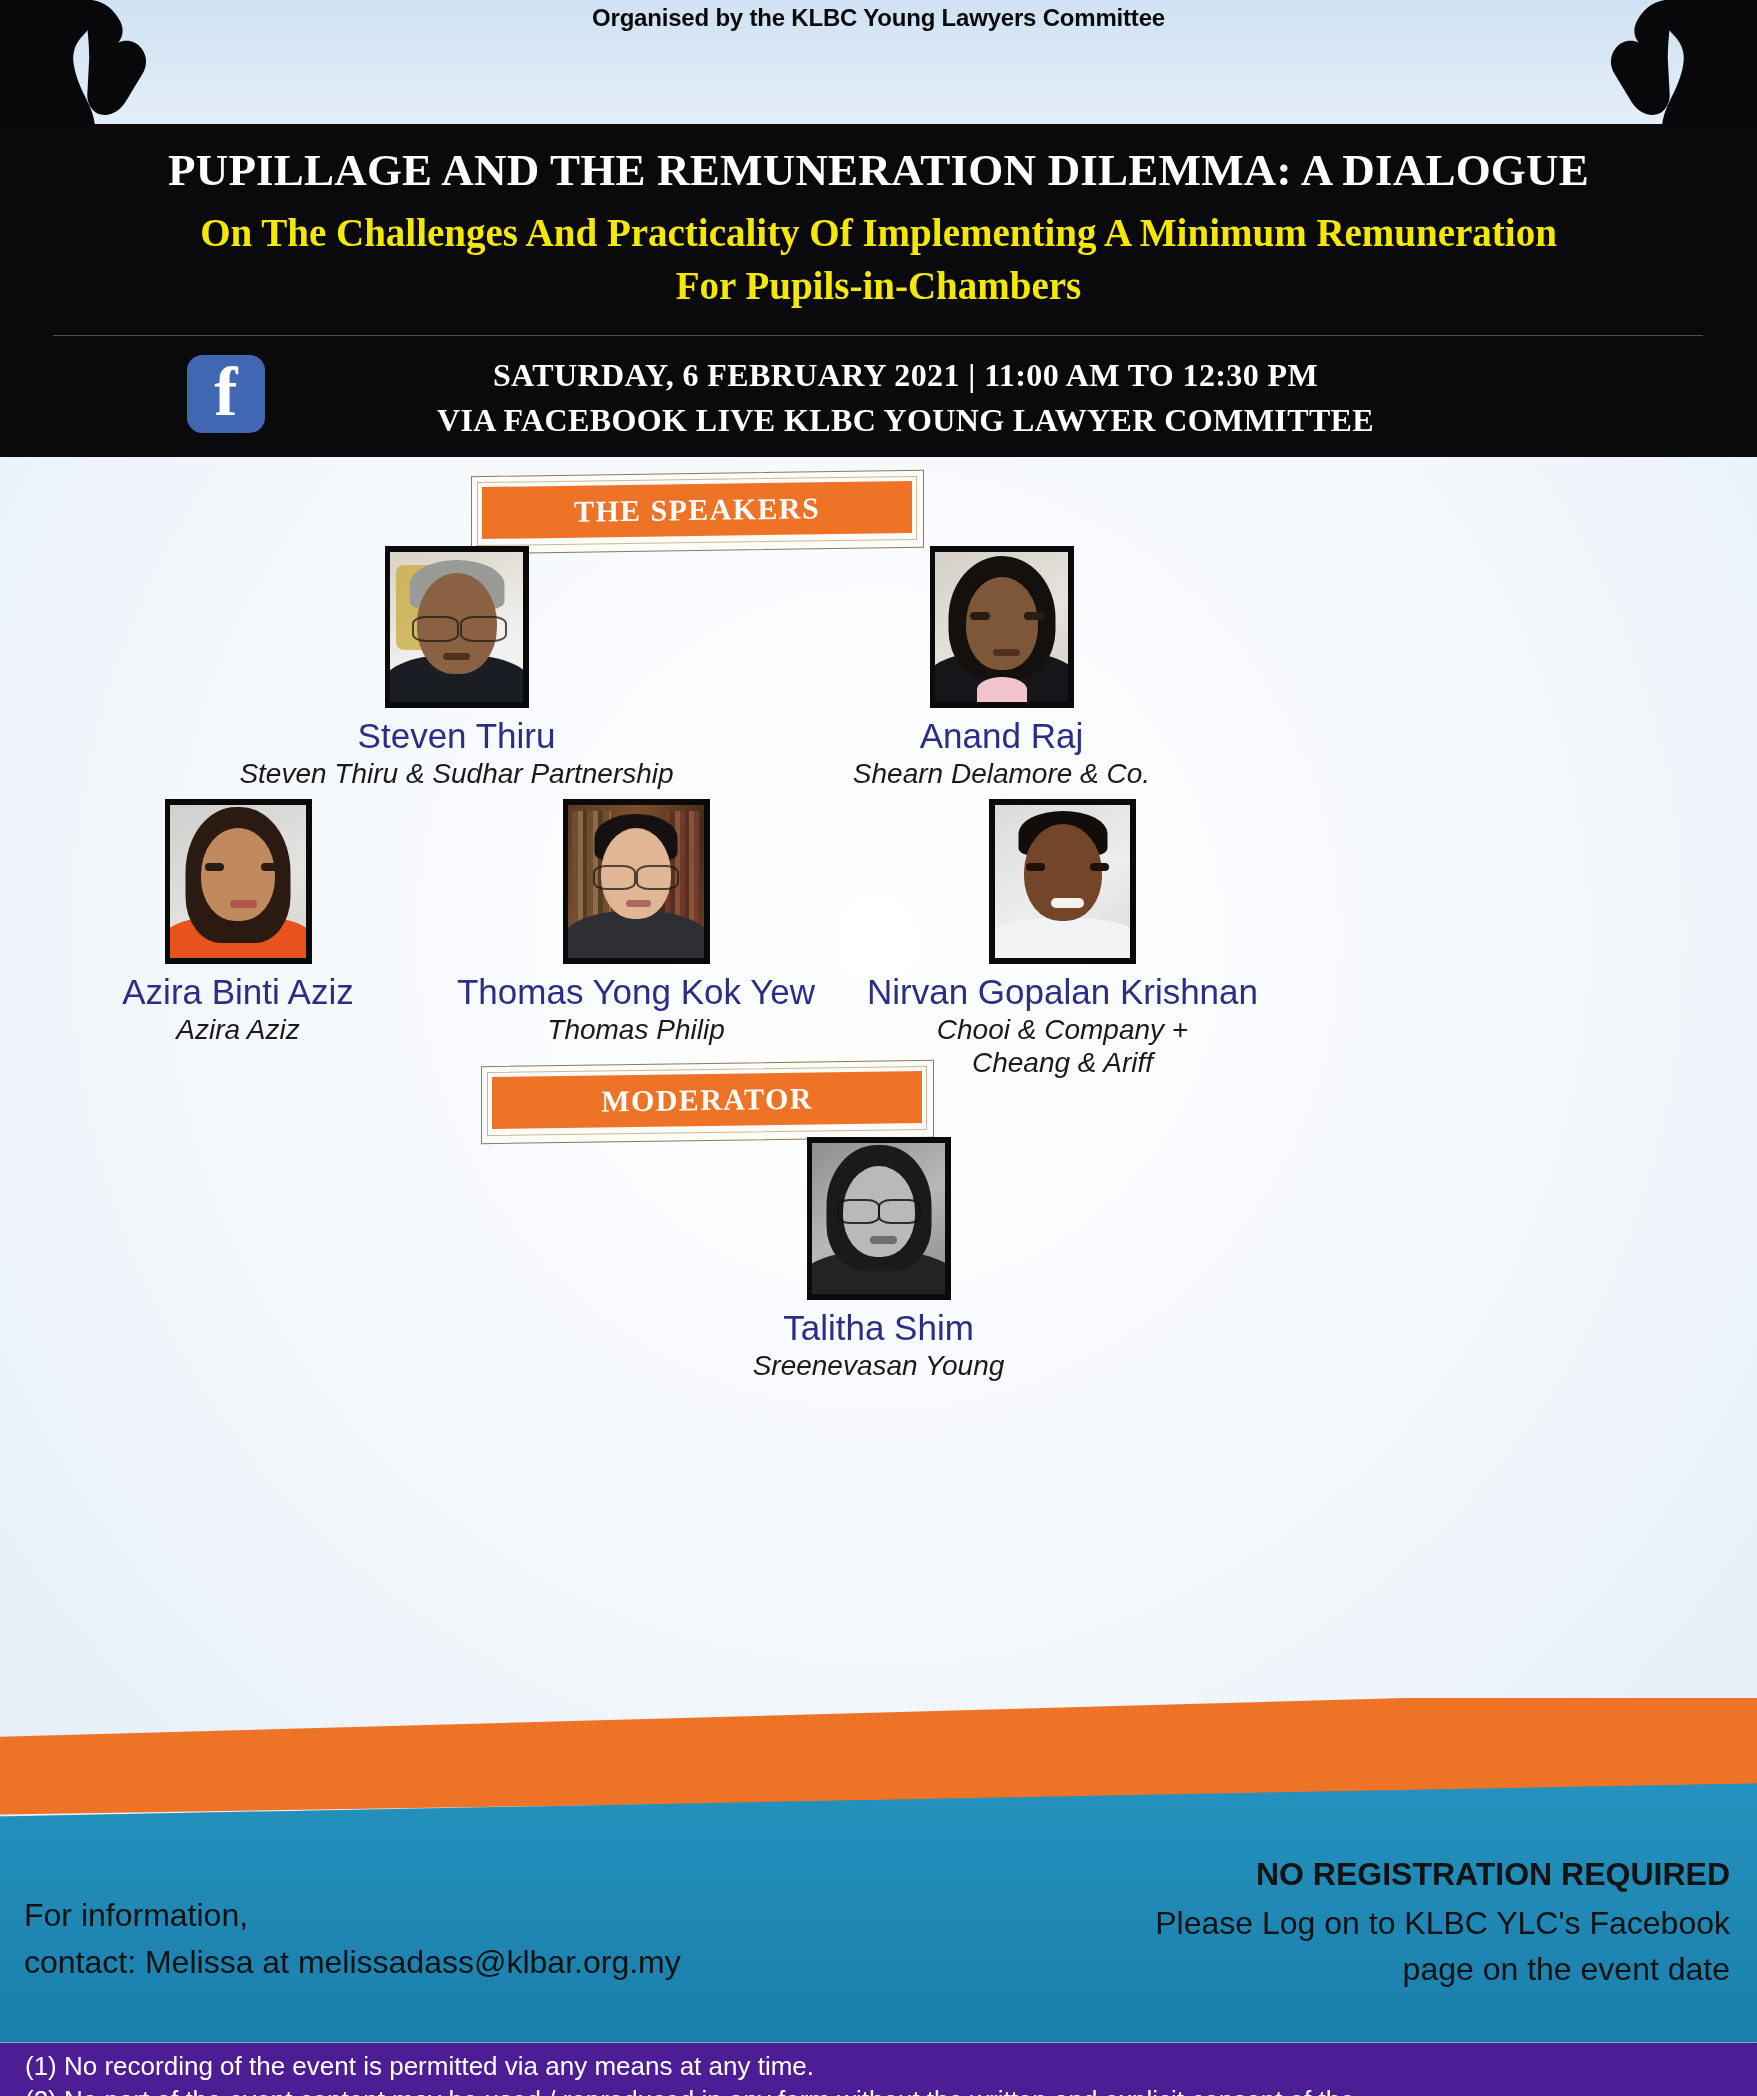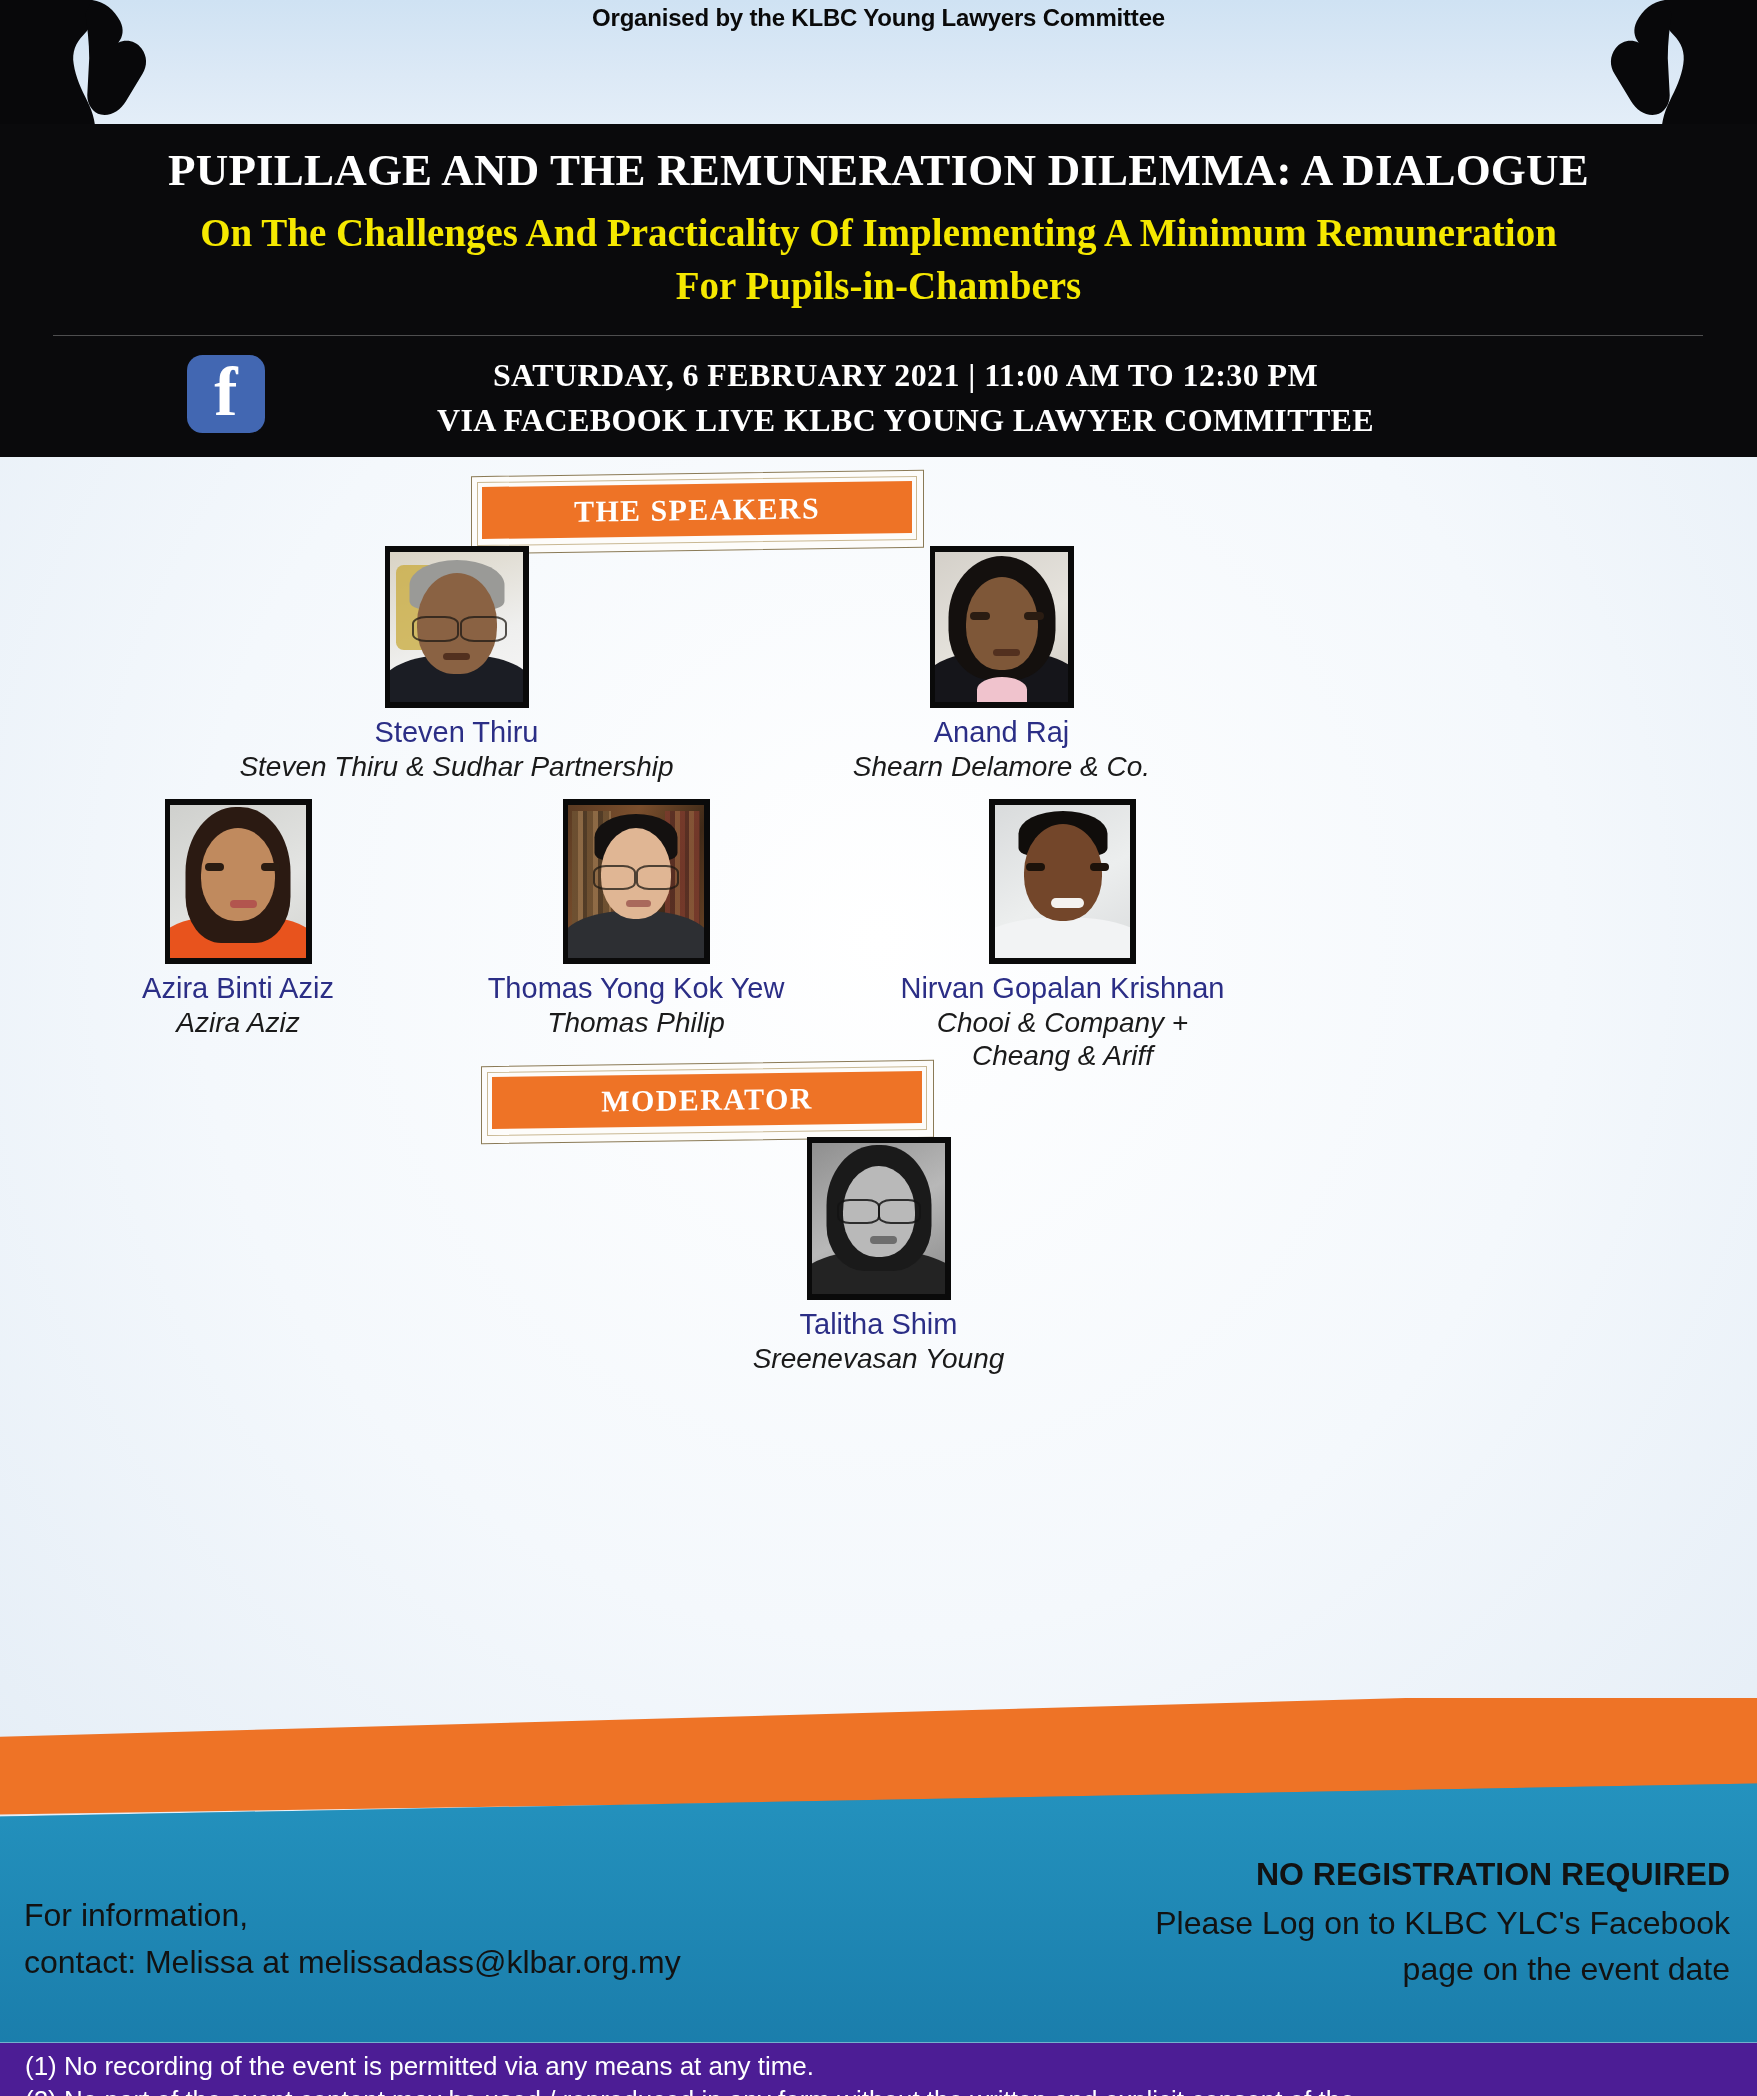--- a/index.html
+++ b/index.html
@@ -100,21 +100,21 @@
   #badge-moderator{left:445px; top:1063px;margin-left:36px;}
 
   
   .person{position:absolute; text-align:center;}
   .photo{
     background:#0a0a0a; padding:5.8px; display:inline-block;
     box-sizing:border-box; line-height:0;
   }
   .p-name{
     font-family:"Liberation Sans", sans-serif;
-    color:#2b2e86; font-size:29px; font-weight:400; line-height:1.16;
+    color:#2b2e86; font-size:35px; font-weight:400; line-height:1.16;
     margin-top:7.8px;
   }
   .p-firm{
     font-family:"Liberation Sans", sans-serif;
     color:#1a1a1a; font-size:28px; font-style:italic; font-weight:400;
     line-height:1.16; margin-top:1.9px;
   }
 
   
   .face{position:relative; width:100%; height:100%; overflow:hidden;}

